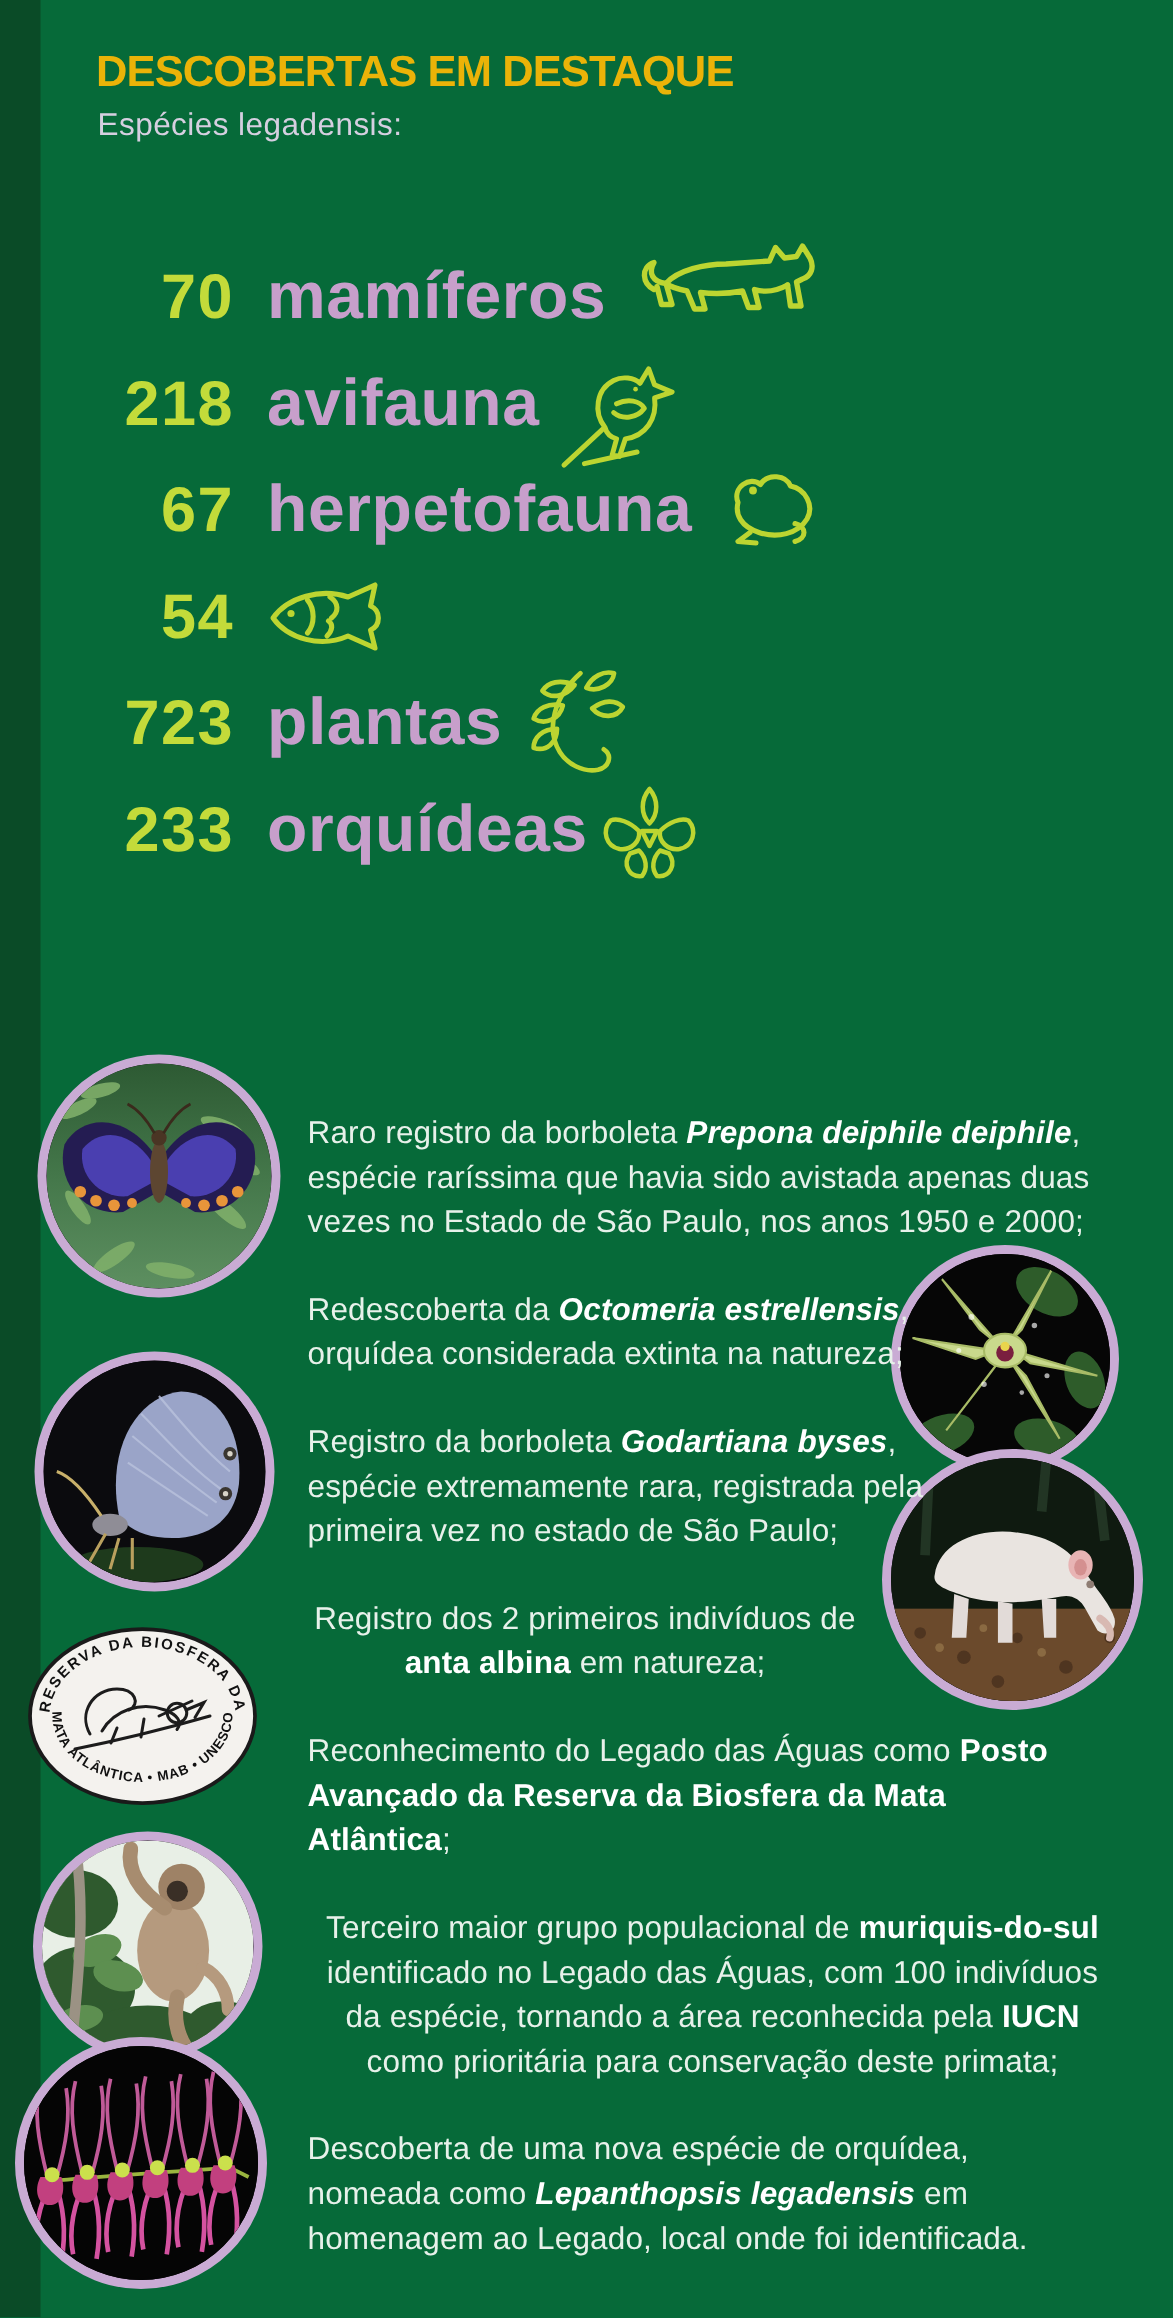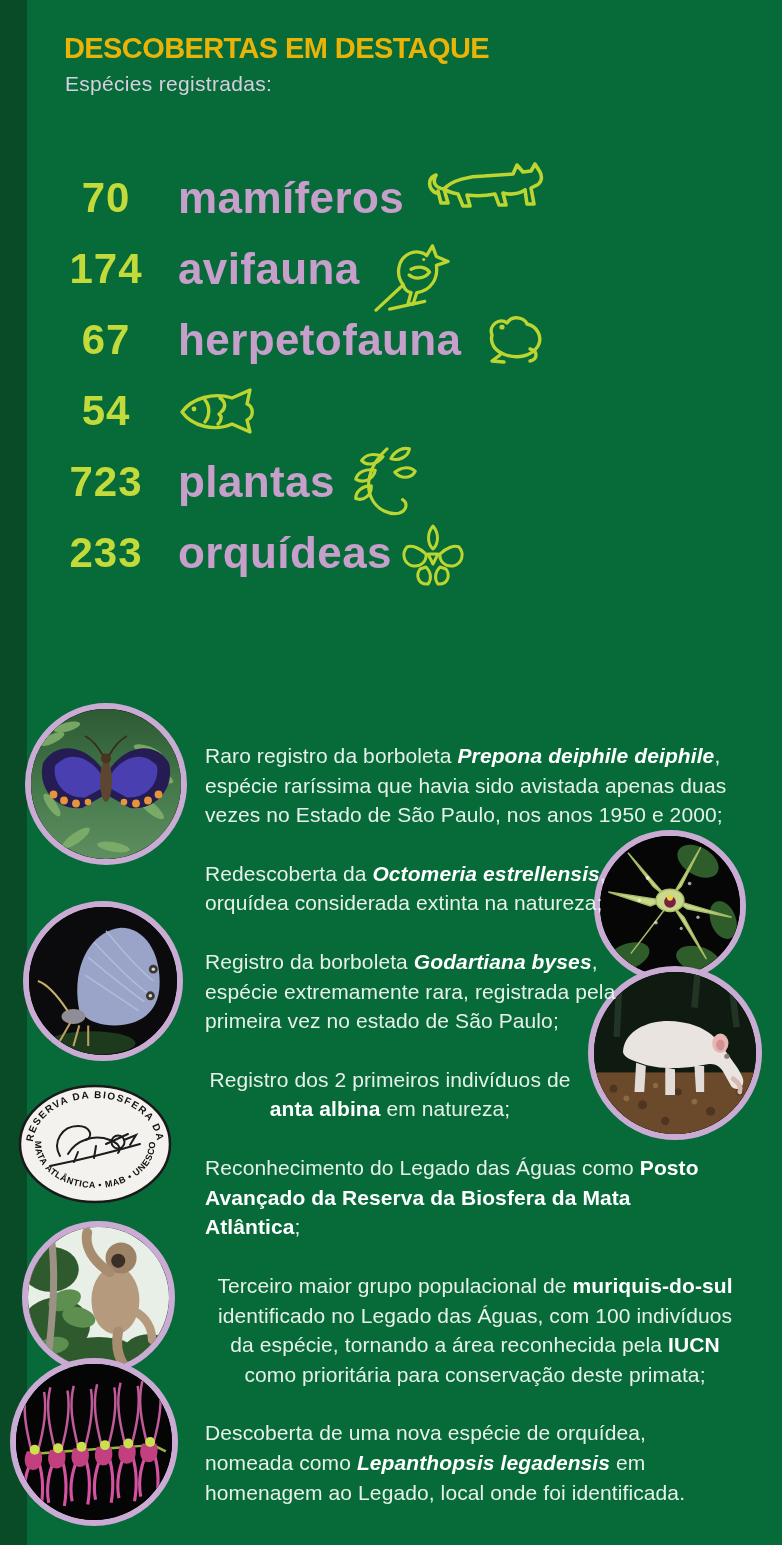--- a/index.html
+++ b/index.html
@@ -18,21 +18,21 @@
   .page-subtitle{
     position:absolute;left:65px;top:72px;
     font-size:21px;font-weight:400;letter-spacing:.3px;
     color:#d5cfe0;
   }
 
   
   .species-list{position:absolute;left:56px;top:162px;width:640px;}
   .species-row{display:flex;align-items:center;height:71px;}
   .species-count{
-    width:100px;text-align:center;
+    width:100px;text-align:right;
     font-size:42px;font-weight:700;letter-spacing:1px;color:#c3db3a;
   }
   .species-label{
     margin-left:22px;
     font-size:44px;font-weight:700;letter-spacing:.4px;color:#c79fcb;
   }
   .species-icon{margin-left:18px;color:#bcd531;display:flex;align-items:center;}
   .species-icon svg{display:block;}
   .species-row:nth-child(1) .species-icon{transform:translateY(-8px);}
   .species-row:nth-child(2) .species-icon{transform:translateY(8px);margin-left:8px;}
@@ -72,37 +72,37 @@
   .logo-badge{position:absolute;left:16px;top:1082px;width:158px;height:124px;}
   .logo-badge svg{display:block;width:100%;height:100%;}
 </style>
 </head>
 <body>
 
 <div id="canvas">
   <div class="left-strip"></div>
 
   <h1 class="page-title">DESCOBERTAS EM DESTAQUE</h1>
-  <div class="page-subtitle">Espécies registradas:</div>
+  <div class="page-subtitle">Espécies legadensis:</div>
 
   <div class="species-list">
   <div class="species-row">
     <span class="species-count">70</span>
     <span class="species-label">mamíferos</span>
     <span class="species-icon">
           <svg width="125" height="62" viewBox="0 0 125 62" fill="none" stroke="currentColor" stroke-width="3.6" stroke-linecap="round" stroke-linejoin="round">
     <path d="M14 34 C6 30 5 19 14 16 C10 23 13 29 22 30"></path>
     <path d="M22 30 C30 21 48 17 62 17 L91 15 L95 6 L101 13 L109 12 L113 5 L118 13 C121 19 119 25 113 27 L109 29 L112 45 L105 45 L103 31"></path>
     <path d="M103 31 C96 35 88 36 81 34 L84 46 L77 46 L73 35 C63 37 53 37 45 36 L48 47 L41 47 L36 35 C31 34 26 33 22 30 L26 44 L19 44 L16 32"></path>
   </svg>
         </span>
   </div>
 
   <div class="species-row">
-    <span class="species-count">174</span>
+    <span class="species-count">218</span>
     <span class="species-label">avifauna</span>
     <span class="species-icon">
           <svg width="90" height="74" viewBox="0 0 92 76" fill="none" stroke="currentColor" stroke-width="3.4" stroke-linecap="round" stroke-linejoin="round">
     <path d="M8 72 L36 46 C28 36 30 20 42 14 C48 11 56 12 60 16 L66 6 L70 17 L82 22 L70 26 C72 40 64 52 50 54 L46 66 L41 65 L44 54 C40 53 37 50 36 46"></path>
     <path d="M44 30 C52 26 60 28 63 33 C58 40 48 41 42 36"></path>
     <path d="M22 71 L58 63"></path>
     <circle cx="57" cy="20" r="1.6" fill="currentColor" stroke="none"></circle>
   </svg>
         </span>
   </div>

